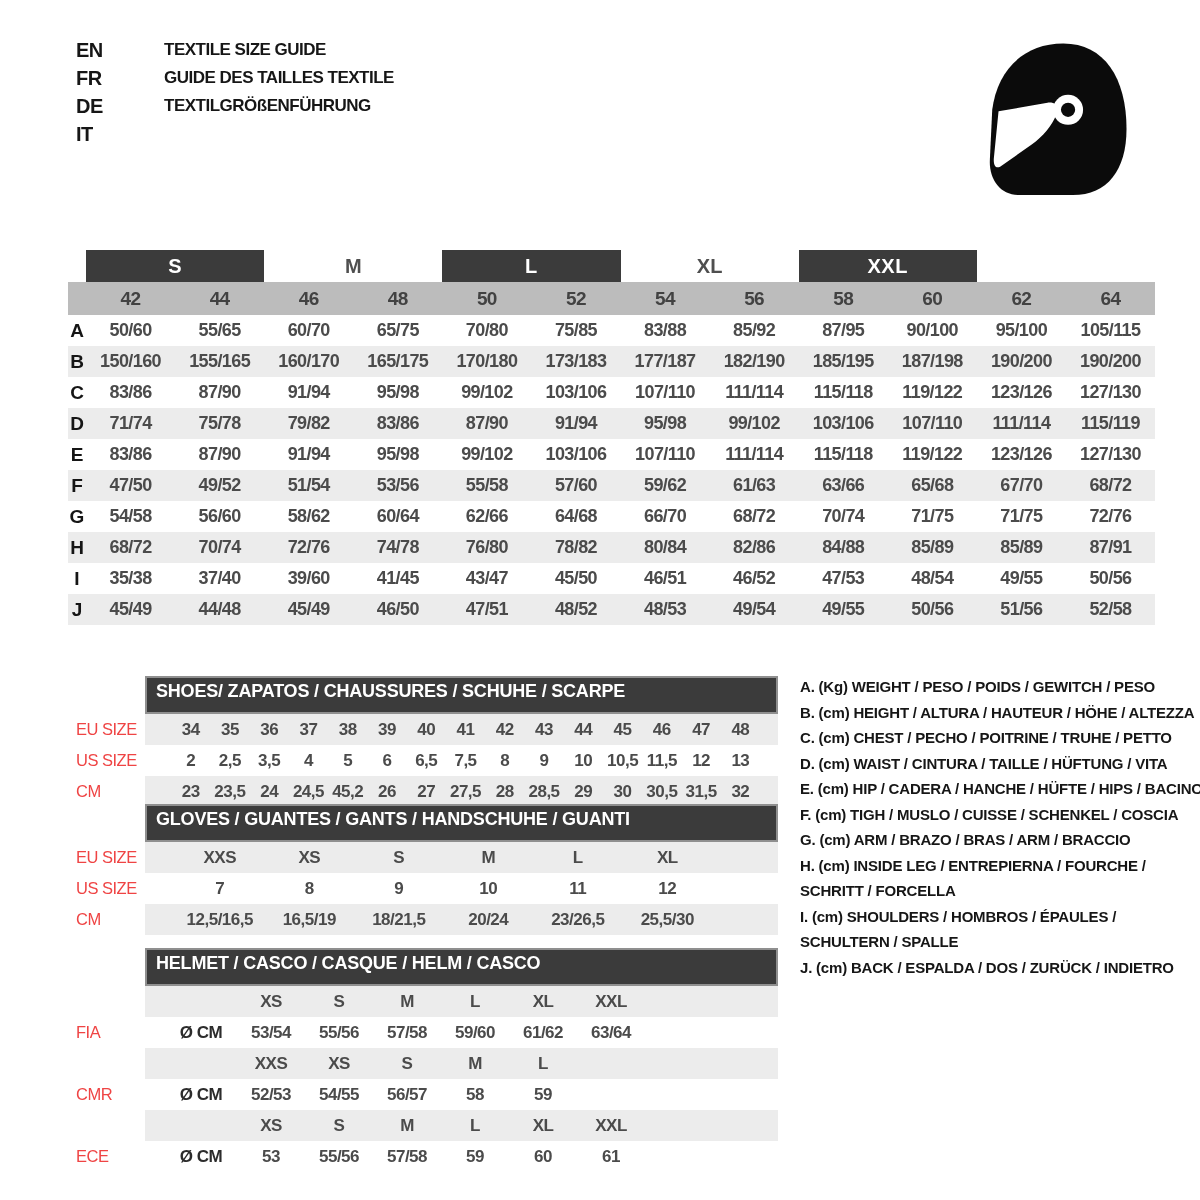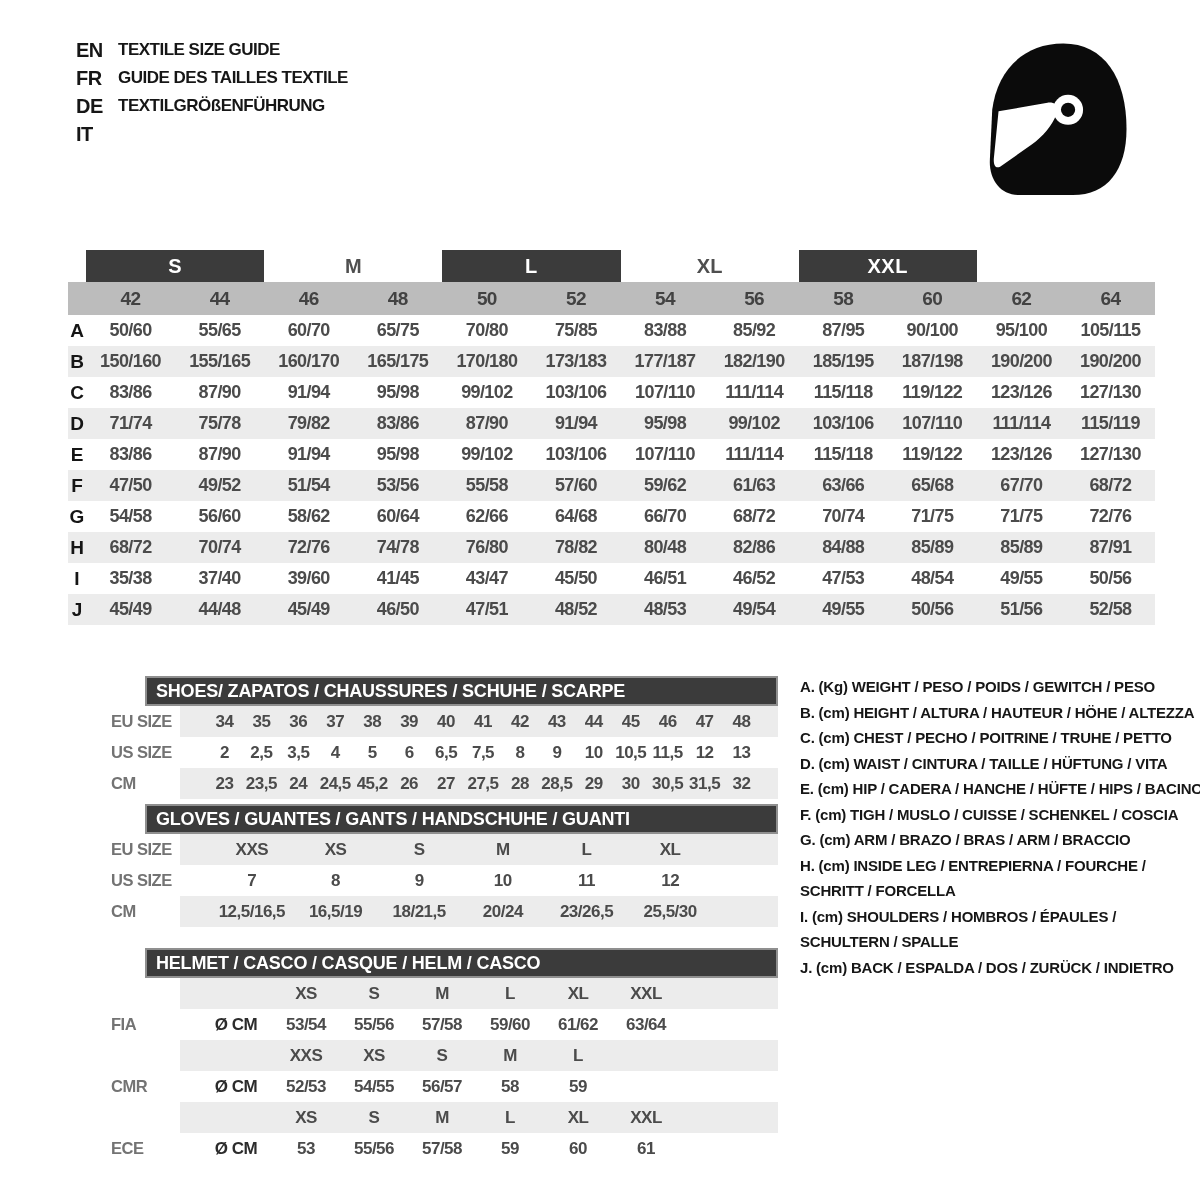--- a/index.html
+++ b/index.html
@@ -2,21 +2,21 @@
 <html><head>
 <meta charset="utf-8">
 <style>
   * { margin:0; padding:0; box-sizing:border-box; }
   html,body { background:#ffffff; }
   body { width:1200px; height:1200px; position:relative; overflow:hidden;
          font-family:"Liberation Sans", sans-serif; }
 
   
   .lang-header { position:absolute; left:76px; top:36px; }
-  .lang-row  { display:flex; line-height:28px; }
+  .lang-row  { display:flex; line-height:28px;gap:46px; }
   .lang-code { width:42px; font-weight:bold; font-size:20px; color:#161616; letter-spacing:-0.5px; }
   .lang-text { font-weight:bold; font-size:17px; color:#161616; letter-spacing:-0.5px; }
 
   
   .helmet-logo { position:absolute; left:978px; top:36px; width:158px; height:176px; }
 
   
   .main-table { position:absolute; left:68px; top:250px; width:1087px; }
   .mt-grid-row { display:grid; grid-template-columns:18px repeat(12,1fr); }
   .size-group-row { height:32px; }
@@ -26,26 +26,26 @@
   .main-header-row { background:#bcbcbc; height:33px; }
   .mt-cell { text-align:center; font-weight:bold; font-size:18px; color:#4b4b4b;
              line-height:31px; letter-spacing:-0.6px; white-space:nowrap; }
   .main-header-row .mt-cell { color:#424242; font-size:19px; line-height:33px; }
   .mt-row { height:31px; }
   .mt-row.alt { background:#ececec; }
   .mt-label { font-weight:bold; font-size:19px; color:#151515; text-align:center; line-height:31px; }
 
   
   .section { position:absolute; left:76px; width:702px; }
-  .sec-title { margin-left:69px; height:30px; background:#3b3b3b; border:2px solid #8f8f8f;
+  .sec-title { margin-left:69px; height:38px; background:#3b3b3b; border:2px solid #8f8f8f;
                color:#ffffff; font-weight:bold; font-size:18px; line-height:26px;
                padding-left:9px; letter-spacing:-0.2px; white-space:nowrap; overflow:hidden; }
   .sec-row   { display:flex; height:31px; }
-  .sec-label { width:69px; font-weight:bold; font-size:16.5px; color:#737373;
-               line-height:31px; letter-spacing:-0.5px;margin-left:35px; }
+  .sec-label { width:69px; font-weight:normal; font-size:16.5px; color:#ef4444;
+               line-height:31px; letter-spacing:-0.5px; }
   .sec-grid  { flex:1; display:grid; }
   .sec-grid.band { background:#ececec; }
   .sec-cell  { text-align:center; font-weight:bold; font-size:17px; color:#4b4b4b;
                line-height:31px; letter-spacing:-0.5px; white-space:nowrap; }
   .shoes-grid  { grid-template-columns:repeat(15,1fr); padding:0 18px 0 26px; }
   .gloves-grid { grid-template-columns:repeat(6,1fr); padding:0 66px 0 30px; }
   .helmet-grid { grid-template-columns:72px repeat(6,68px) 1fr; padding-left:20px; }
   .sec-cell.unit { color:#2c2c2c; }
 
   
@@ -217,21 +217,21 @@
           <div class="mt-cell">72/76</div>
         </div>
         <div class="mt-grid-row mt-row alt">
           <div class="mt-label">H</div>
           <div class="mt-cell">68/72</div>
           <div class="mt-cell">70/74</div>
           <div class="mt-cell">72/76</div>
           <div class="mt-cell">74/78</div>
           <div class="mt-cell">76/80</div>
           <div class="mt-cell">78/82</div>
-          <div class="mt-cell">80/48</div>
+          <div class="mt-cell">80/84</div>
           <div class="mt-cell">82/86</div>
           <div class="mt-cell">84/88</div>
           <div class="mt-cell">85/89</div>
           <div class="mt-cell">85/89</div>
           <div class="mt-cell">87/91</div>
         </div>
         <div class="mt-grid-row mt-row">
           <div class="mt-label">I</div>
           <div class="mt-cell">35/38</div>
           <div class="mt-cell">37/40</div>

